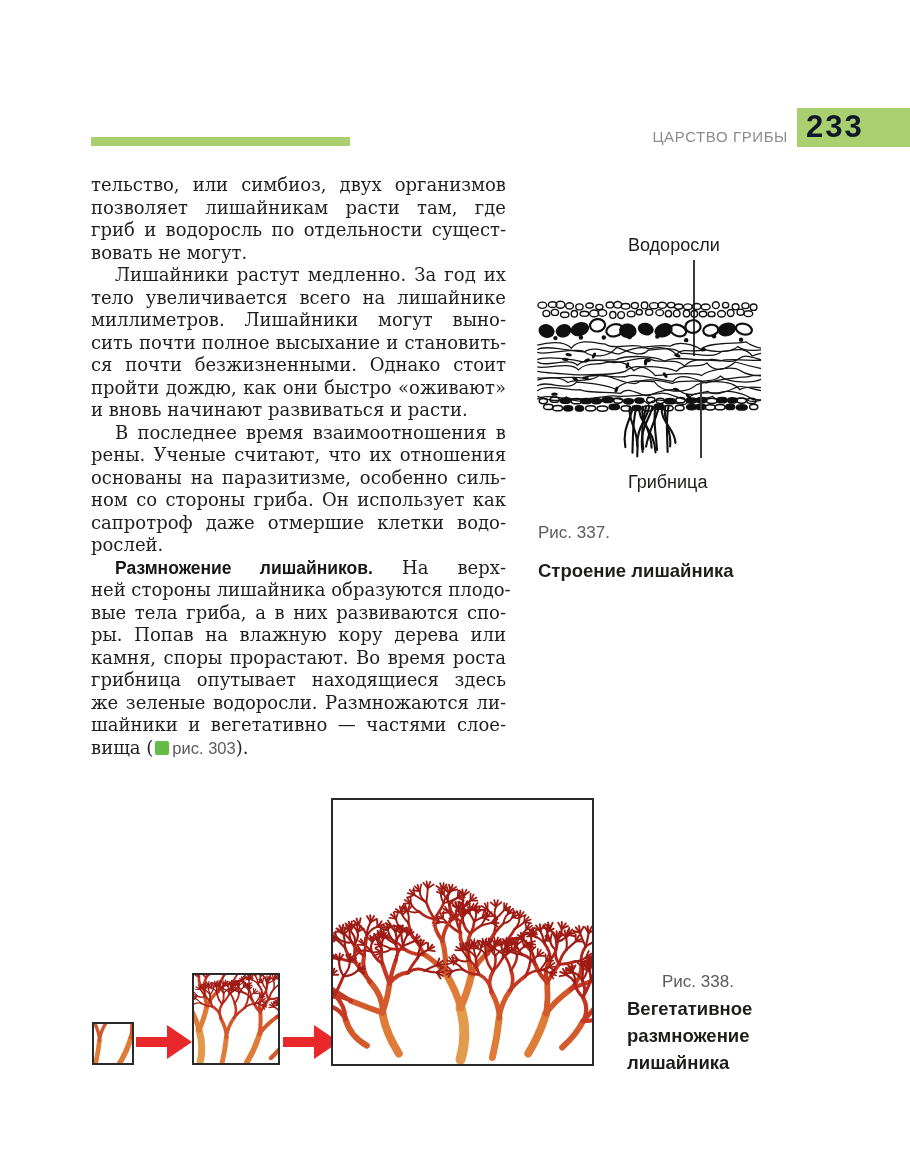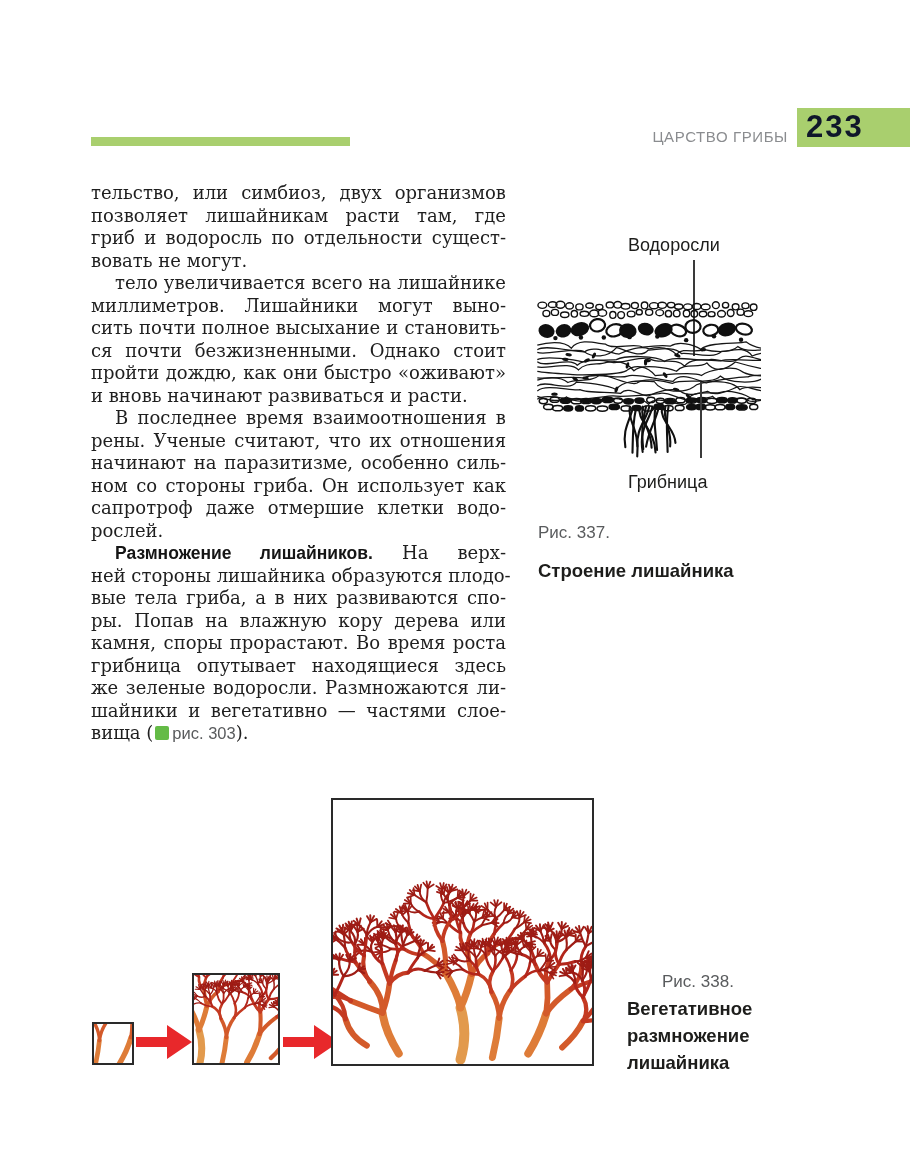--- a/index.html
+++ b/index.html
@@ -11,21 +11,21 @@
     --caption-gray:#595b5d; --header-gray:#8a8c8f; --text-black:#1f1f1f; --cap-black:#1d1d1b;
   }
   
   .accent-bar{position:absolute;left:91px;top:93px;width:259px;height:9px;background:var(--accent-green);}
   .hdr-label{position:absolute;top:84px;right:122px;font-family:"Liberation Sans",sans-serif;
     font-size:15px;letter-spacing:.6px;color:var(--header-gray);}
   .page-num-box{position:absolute;left:797px;top:64px;width:113px;height:39px;background:var(--accent-green);}
   .page-num-box span{display:block;padding-left:9px;line-height:37px;font-family:"Liberation Sans",sans-serif;
     font-weight:bold;font-size:31px;letter-spacing:2px;color:#0f172a;}
   
-  .article{position:absolute;left:91px;top:138px;width:415px;color:var(--text-black);}
+  .article{position:absolute;left:91px;top:130px;width:415px;color:var(--text-black);}
   .line{font-size:18px;line-height:22.5px;height:22.5px;white-space:nowrap;
     text-align:justify;text-align-last:justify;}
   .line.last{text-align-last:left;white-space:normal;}
   .para.indent .line:first-child{text-indent:24px;}
   .lead{font-family:"Liberation Sans",sans-serif;font-weight:bold;font-size:17.5px;color:#151515;}
   .ref{font-family:"Liberation Sans",sans-serif;font-size:16.5px;color:var(--caption-gray);}
   .ref-square{display:inline-block;width:14px;height:14px;border-radius:2px;background:var(--square-green);
     vertical-align:-1px;margin:0 3px 0 2px;}
   
   .lbl{position:absolute;font-family:"Liberation Sans",sans-serif;font-size:18px;color:var(--cap-black);}
@@ -64,31 +64,32 @@
   </div>
 
   <div class="article">
       <div class="para">
         <div class="line">тельство, или симбиоз, двух организмов</div>
         <div class="line">позволяет лишайникам расти там, где</div>
         <div class="line">гриб и водоросль по отдельности сущест-</div>
         <div class="line last">вовать не могут.</div>
       </div>
       <div class="para indent">
+        <div class="line">Лишайники растут медленно. За год их</div>
         <div class="line">тело увеличивается всего на лишайнике</div>
         <div class="line">миллиметров. Лишайники могут выно-</div>
         <div class="line">сить почти полное высыхание и становить-</div>
         <div class="line">ся почти безжизненными. Однако стоит</div>
         <div class="line">пройти дождю, как они быстро «оживают»</div>
         <div class="line last">и вновь начинают развиваться и расти.</div>
       </div>
       <div class="para indent">
         <div class="line">В последнее время взаимоотношения в</div>
         <div class="line">рены. Ученые считают, что их отношения</div>
-        <div class="line">начинают на паразитизме, особенно силь-</div>
+        <div class="line">основаны на паразитизме, особенно силь-</div>
         <div class="line">ном со стороны гриба. Он использует как</div>
         <div class="line">сапротроф даже отмершие клетки водо-</div>
         <div class="line last">рослей.</div>
       </div>
       <div class="para indent">
         <div class="line"><span class="lead">Размножение лишайников.</span><span class=""> На верх-</span></div>
         <div class="line">ней стороны лишайника образуются плодо-</div>
         <div class="line">вые тела гриба, а в них развиваются спо-</div>
         <div class="line">ры. Попав на влажную кору дерева или</div>
         <div class="line">камня, споры прорастают. Во время роста</div>

